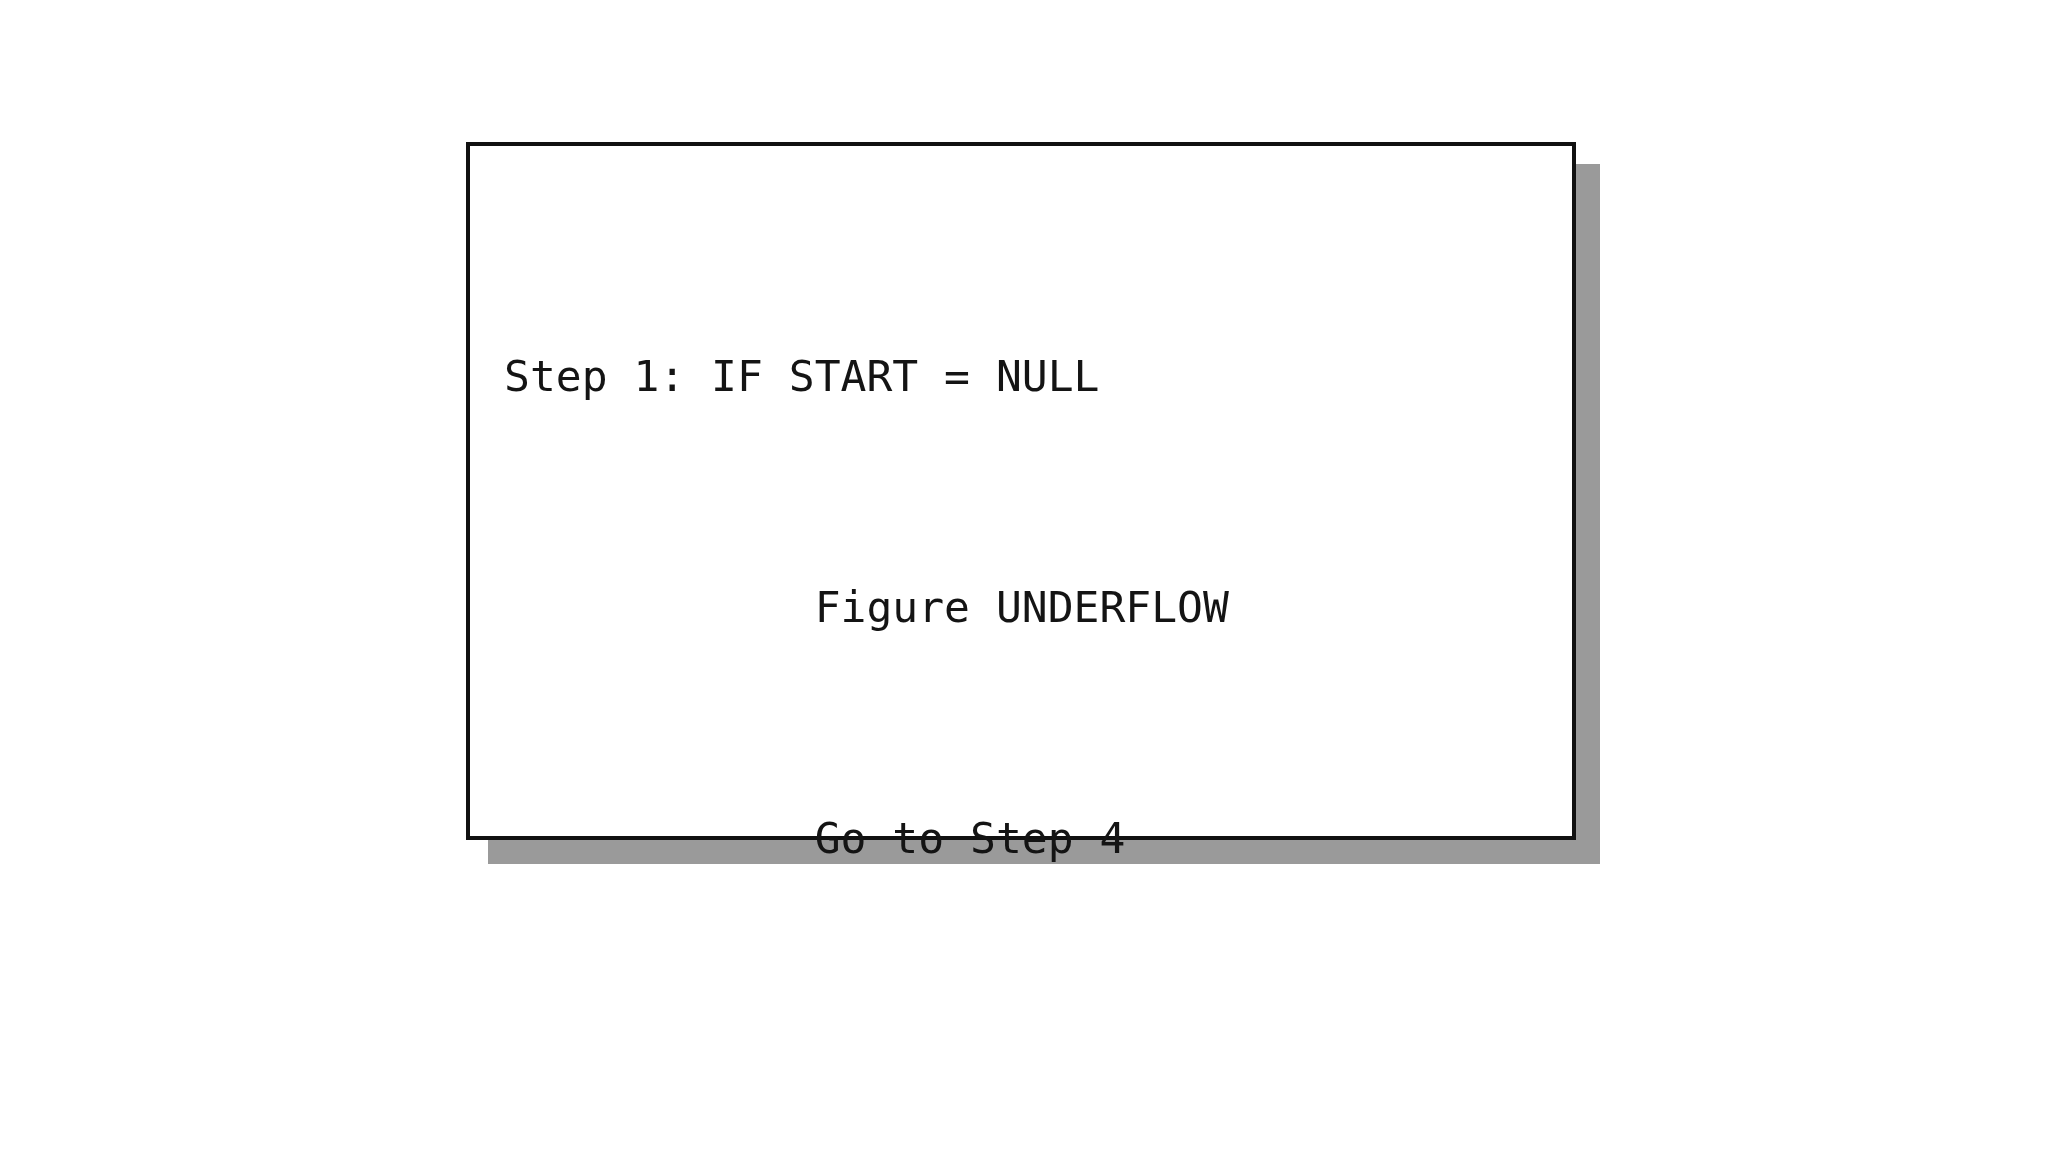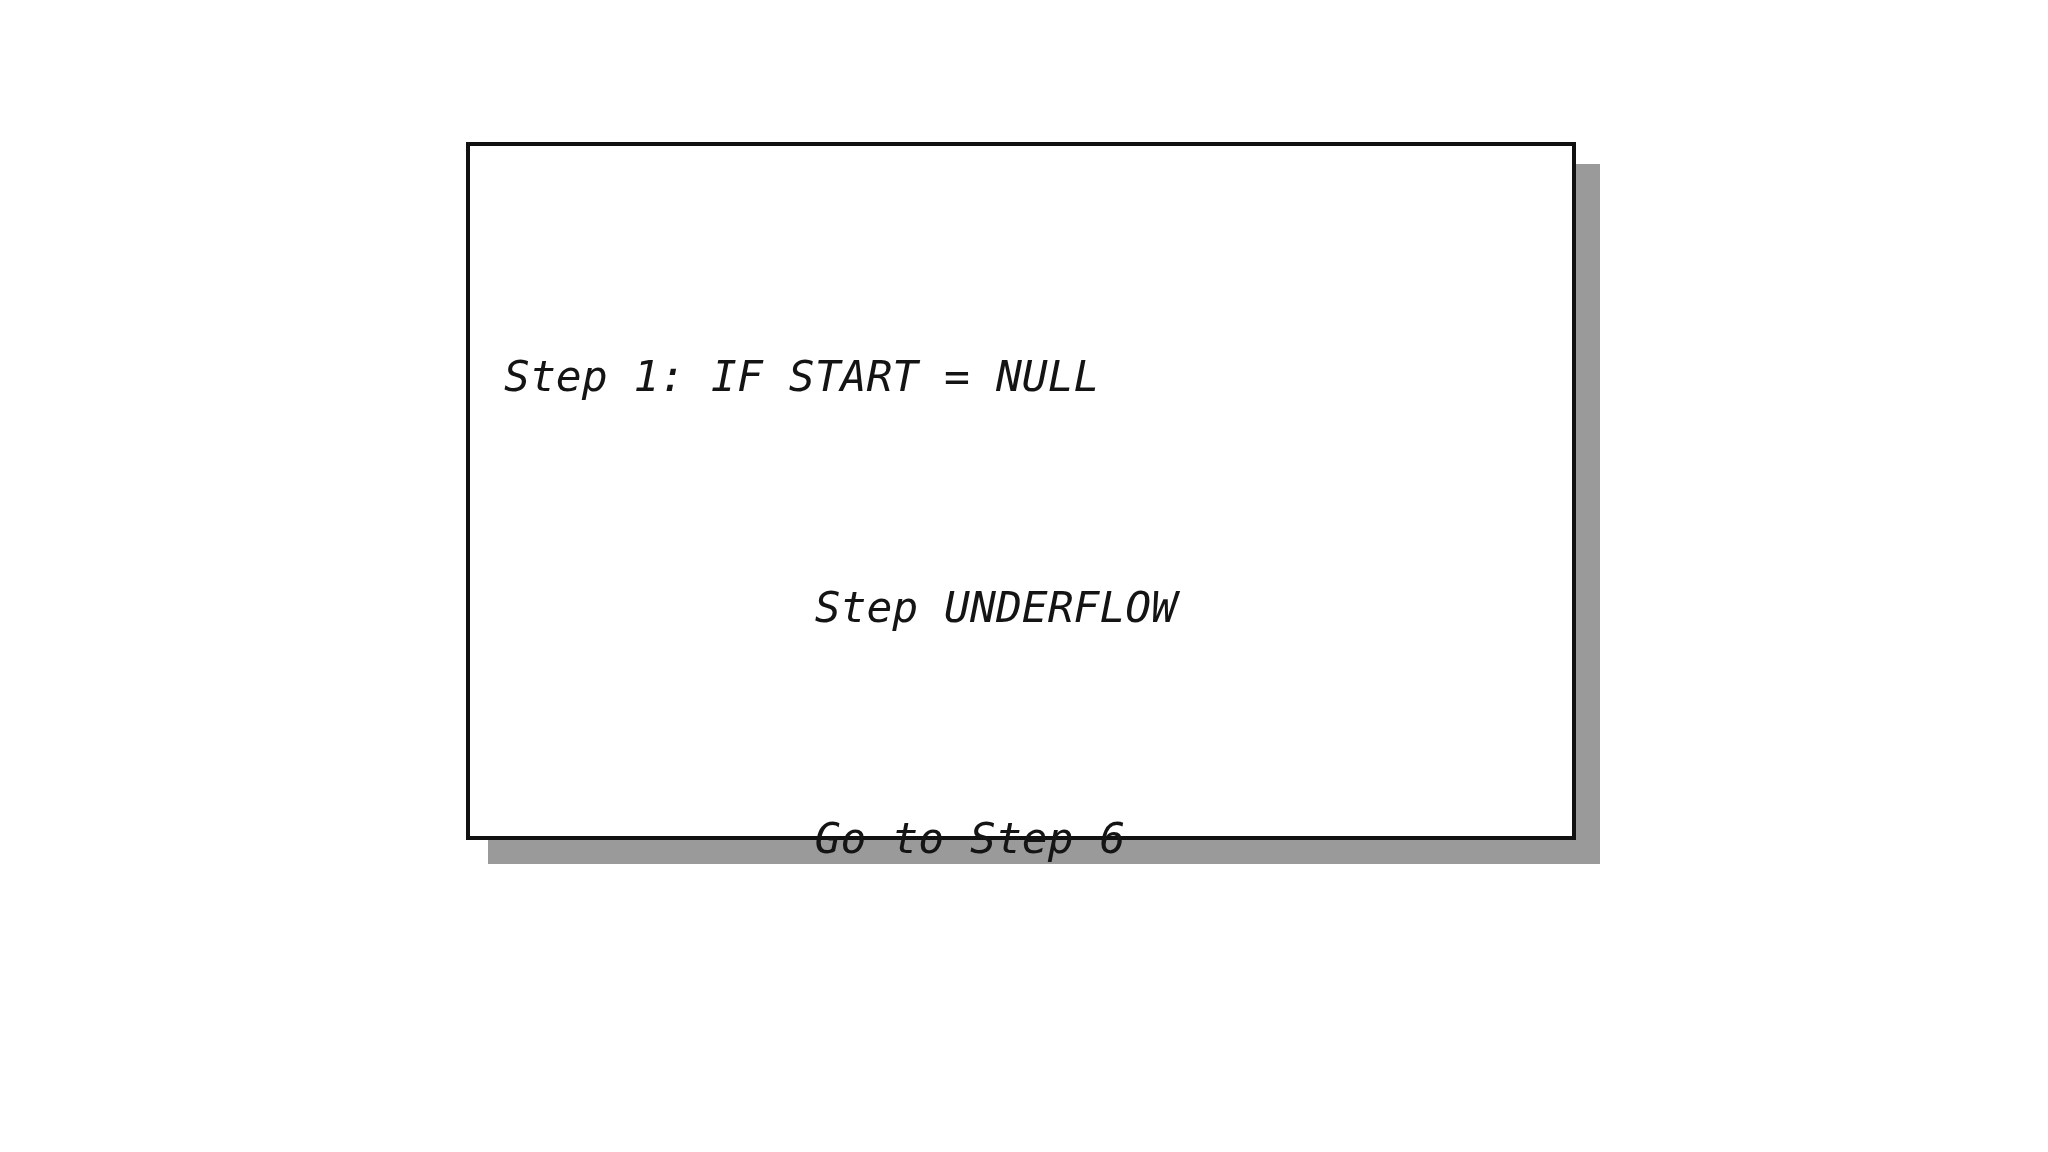--- a/index.html
+++ b/index.html
@@ -17,21 +17,20 @@
     -webkit-font-smoothing: antialiased;
   }
 
   
   #figure-stage {
     position: absolute;
     left: 0;
     top: 0;
     width: 2048px;
     height: 1152px;
-    font-style: italic;
   }
 
   
   #algorithm-box-shadow {
     position: absolute;
     left: 488px;
     top: 164px;
     width: 1112px;
     height: 700px;
     background: #9a9a9a;
@@ -104,22 +103,22 @@
 </head>
 <body>
 
 <div id="figure-stage">
 
   <div id="algorithm-box-shadow"></div>
 
   <div id="algorithm-box">
     <div id="algorithm-code">
       <span class="code-line">Step 1: IF START = NULL</span>
-      <span class="code-line">            Step UNDERFLOW</span>
-      <span class="code-line">            Go to Step 6</span>
+      <span class="code-line">            Figure UNDERFLOW</span>
+      <span class="code-line">            Go to Step 4</span>
       
       
       
       
     </div>
   </div>
 
 
 </div>
 

